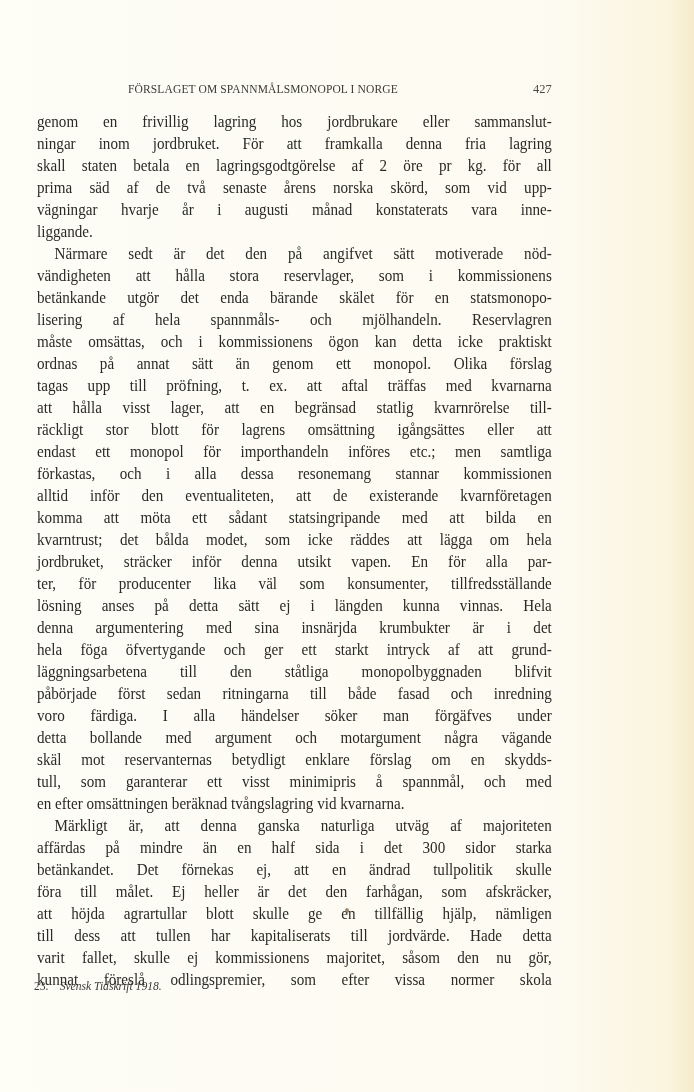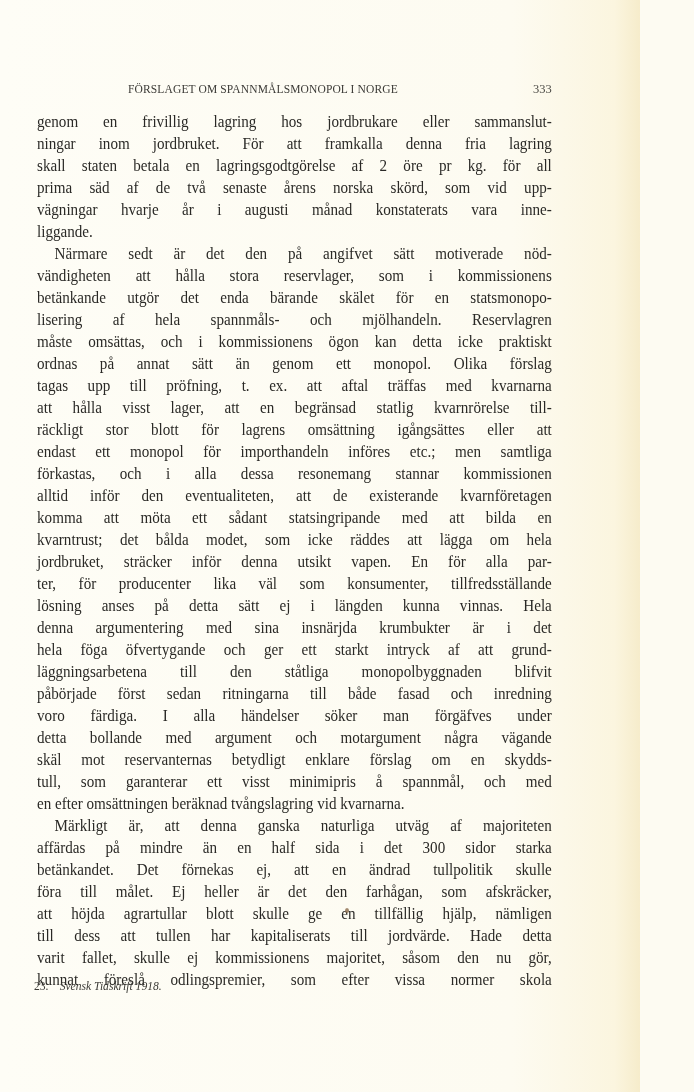--- a/index.html
+++ b/index.html
@@ -2,21 +2,21 @@
 <html><head>
   <meta charset="utf-8">
   <style>
     html, body { margin: 0; padding: 0; }
     body {
       width: 694px; height: 1092px; overflow: hidden;
       background: #fdfbf2;
       position: relative;
     }
     .page {
-      position: absolute; left: 0; top: 0; width: 640px; height: 1092px;
+      position: absolute; left: 0; top: 0; width: 694px; height: 1092px;
       background: linear-gradient(90deg, #fefdf6 0%, #fdfbf1 80%, #fbf5df 96%, #f6eccb 100%);
     }
     .running-head {
       position: absolute; left: 128px; top: 81px; width: 430px;
       font-family: "Liberation Serif", serif;
       font-size: 13.4px; letter-spacing: 0.15px;
       color: #3b3a36;
       transform: scaleX(0.86); transform-origin: left top;
       white-space: nowrap;
     }
@@ -53,21 +53,21 @@
       position: absolute; left: 345px; top: 908px; width: 4px; height: 5px;
       border-radius: 50%; background: #8a6a4a; opacity: 0.8;
     }
   </style>
 </head>
 <body>
 
 <div class="page">
 
   <div class="running-head">FÖRSLAGET OM SPANNMÅLSMONOPOL I NORGE</div>
-  <div class="page-number">333</div>
+  <div class="page-number">427</div>
 
   <div class="body-text">
     <div class="line" style="top:0px">genom en frivillig lagring hos jordbrukare eller sammanslut-</div>
     <div class="line" style="top:22px">ningar inom jordbruket. För att framkalla denna fria lagring</div>
     <div class="line" style="top:44px">skall staten betala en lagringsgodtgörelse af 2 öre pr kg. för all</div>
     <div class="line" style="top:66px">prima säd af de två senaste årens norska skörd, som vid upp-</div>
     <div class="line" style="top:88px">vägningar hvarje år i augusti månad konstaterats vara inne-</div>
     <div class="line last" style="top:110px">liggande.</div>
     <div class="line indent" style="top:132px">Närmare sedt är det den på angifvet sätt motiverade nöd-</div>
     <div class="line" style="top:154px">vändigheten att hålla stora reservlager, som i kommissionens</div>

